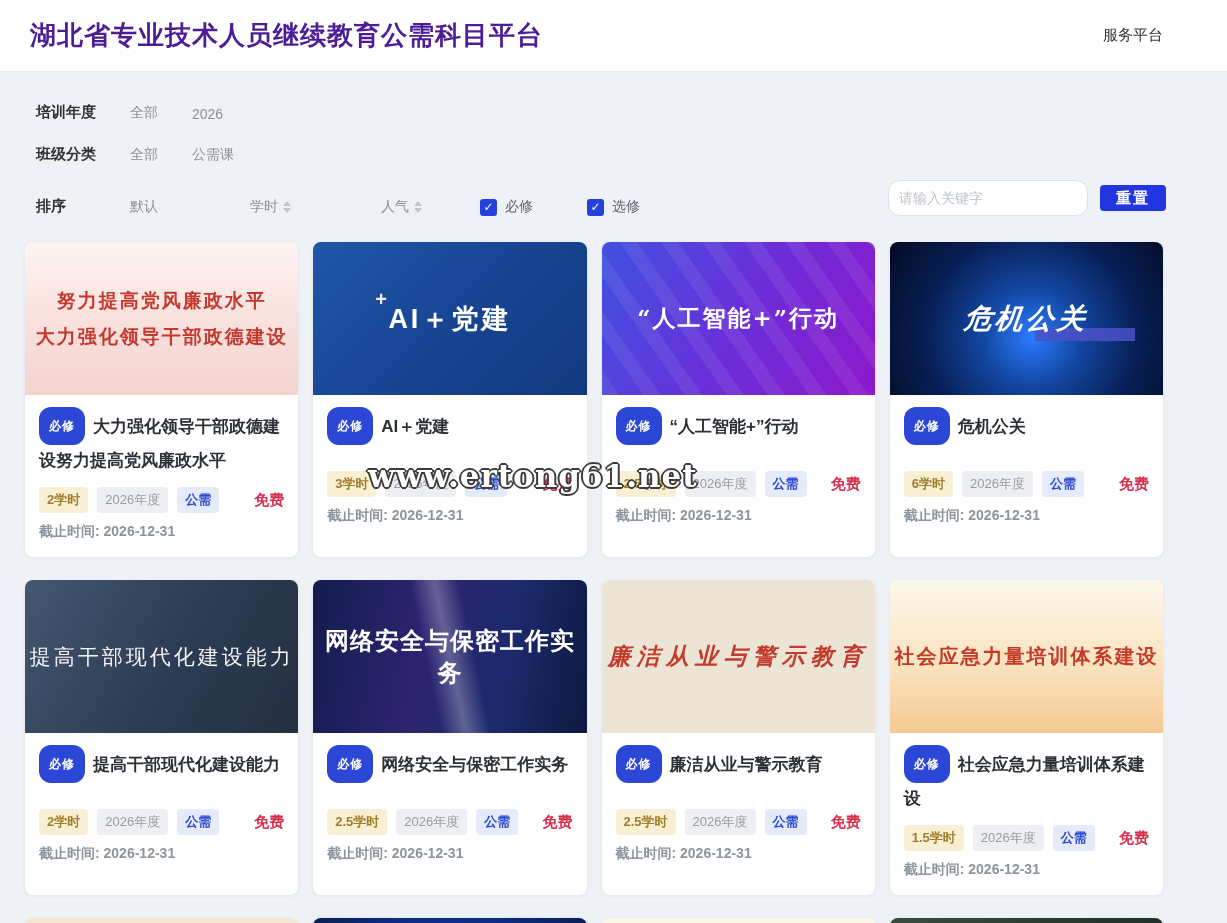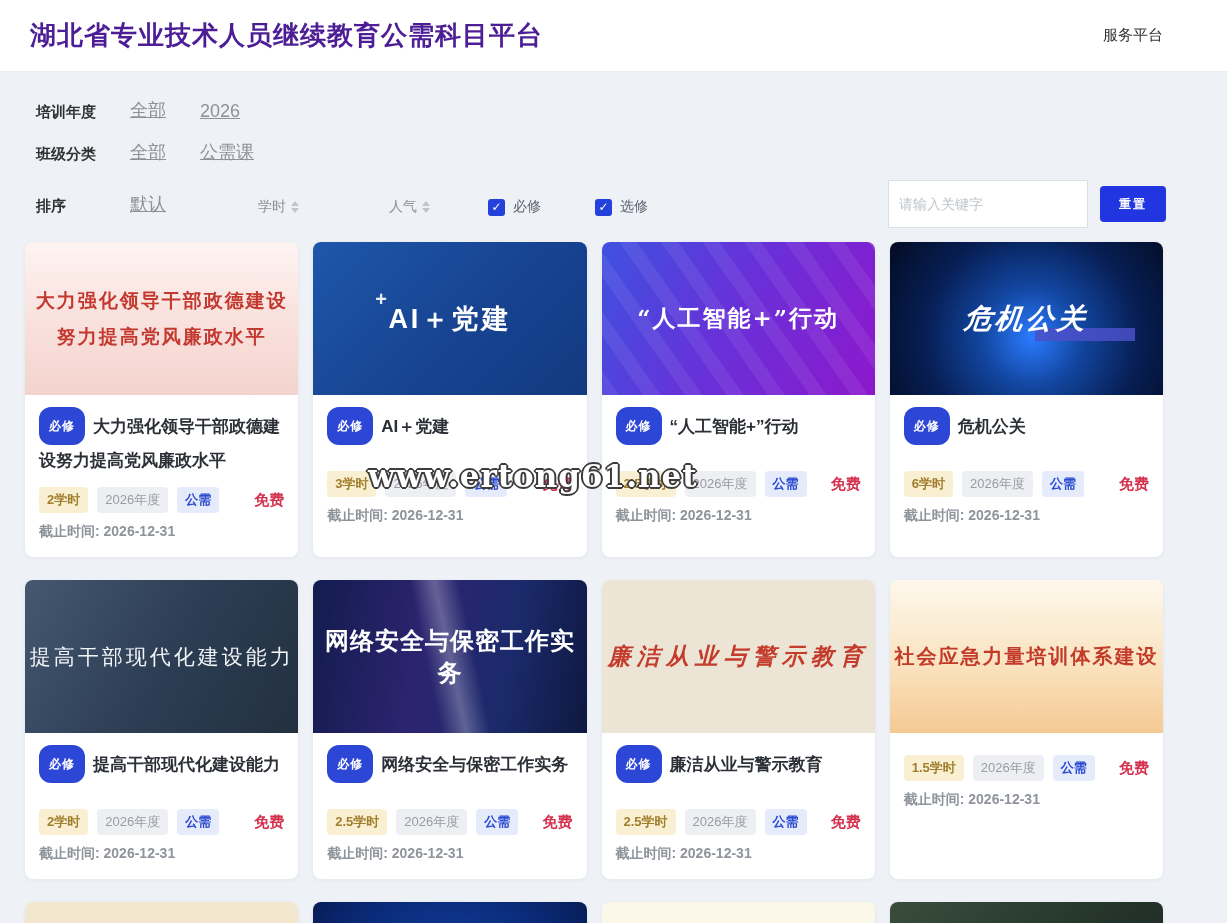--- a/index.html
+++ b/index.html
@@ -14,44 +14,44 @@
     display:flex; align-items:center; justify-content:space-between;
     padding:0 64px 0 30px;
   }
   .site-title { font-size:26px; font-weight:700; color:#4c1d95; letter-spacing:1px; }
   .nav-link { font-size:15px; color:#333; cursor:pointer; }
 
   
   .filters { padding:20px 0 0 36px; }
   .filter-row { display:flex; align-items:flex-end; height:30px; margin-bottom:12px; }
   .f-label { font-size:15px; font-weight:700; color:#303133; width:94px; }
-  .f-opt { font-size:18px; color:#8d9199; margin-right:34px; cursor:pointer;text-decoration:underline; }
+  .f-opt { font-size:14px; color:#8d9199; margin-right:34px; cursor:pointer; }
   .sort-row { display:flex; align-items:flex-end; height:36px; margin-top:16px; position:relative; }
   .sort-item { display:inline-flex; align-items:center; font-size:14px; color:#8d9199; margin-right:58px; cursor:pointer;margin-left:32px; }
   .sort-item .txt { margin-right:5px; }
   .arrows { display:inline-flex; flex-direction:column; gap:2px; }
   .arrows i { width:0; height:0; border-left:4px solid transparent; border-right:4px solid transparent; display:block; }
   .arrow-up { border-bottom:5px solid #c0c4cc; }
   .arrow-down { border-top:5px solid #c0c4cc; }
   .cb { display:inline-flex; align-items:center; margin-right:54px; cursor:pointer; }
   .cb .box {
     width:17px; height:17px; background:#2442db; border-radius:3px;
     color:#fff; font-size:12px; line-height:17px; text-align:center; margin-right:8px; font-weight:700;
   }
   .cb .cb-label { font-size:14px; color:#5a6070; }
   .search-area { position:absolute; right:61px; top:0; display:flex; align-items:center; }
   .search-box {
-    width:200px; height:48px; background:#fff; border:1px solid #dcdfe6; border-radius:0;
+    width:200px; height:36px; background:#fff; border:1px solid #dcdfe6; border-radius:12px;
     display:flex; align-items:center; padding:0 10px; margin-right:12px;
   }
   .search-box input { flex:1; border:none; outline:none; font-size:14px; color:#333; }
   .search-box input::placeholder { color:#bfc4cc; }
   .reset-btn {
-    width:66px; height:36px; background:#2136e0; color:#fff; border:none; border-radius:4px;
-    font-size:12px; font-weight:700; cursor:pointer; letter-spacing:2px;
+    width:66px; height:26px; background:#2136e0; color:#fff; border:none; border-radius:4px;
+    font-size:15px; font-weight:700; cursor:pointer; letter-spacing:2px;
     font-family:"Liberation Sans",sans-serif;
   }
 
   
   .grid {
     width:1138px; margin:26px 0 0 25px;
     display:grid; grid-template-columns:repeat(4,1fr); column-gap:15px; row-gap:23px;
   }
   .card { background:#fff; border-radius:8px; overflow:hidden; box-shadow:0 1px 4px rgba(30,40,80,.06); cursor:pointer; }
   .banner {
@@ -168,22 +168,22 @@
           </svg>
         </div>
         <button class="reset-btn">重置</button>
       </div>
     </div>
   </div>
 
   <div class="grid">
   <div class="card">
     <div class="banner banner-1">
+          <div class="bl">努力提高党风廉政水平</div>
           <div class="bl">大力强化领导干部政德建设</div>
-          <div class="bl">努力提高党风廉政水平</div>
         </div>
     <div class="info">
       <div class="title-block">
         <span class="badge">必修</span><span class="title-text">大力强化领导干部政德建设努力提高党风廉政水平</span>
       </div>
       <div class="tags">
         <span class="tag tag-hours">2学时</span>
         <span class="tag tag-year">2026年度</span>
         <span class="tag tag-type">公需</span>
         <span class="free">免费</span>
@@ -298,20 +298,23 @@
       </div>
       <div class="deadline">截止时间: 2026-12-31</div>
     </div>
   </div>
 
   <div class="card">
     <div class="banner banner-8">
           <div class="bl">社会应急力量培训体系建设</div>
         </div>
     <div class="info">
+      <div class="title-block">
+        <span class="badge">必修</span><span class="title-text">社会应急力量培训体系建设</span>
+      </div>
       <div class="tags">
         <span class="tag tag-hours">1.5学时</span>
         <span class="tag tag-year">2026年度</span>
         <span class="tag tag-type">公需</span>
         <span class="free">免费</span>
       </div>
       <div class="deadline">截止时间: 2026-12-31</div>
     </div>
   </div>
 

